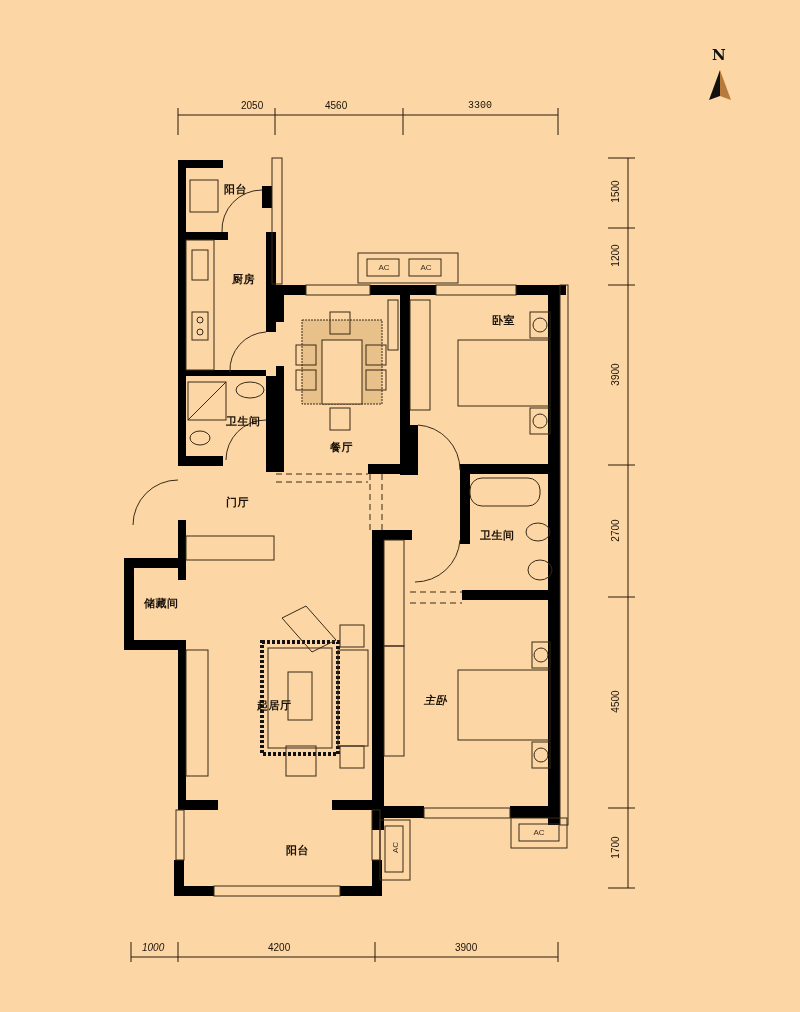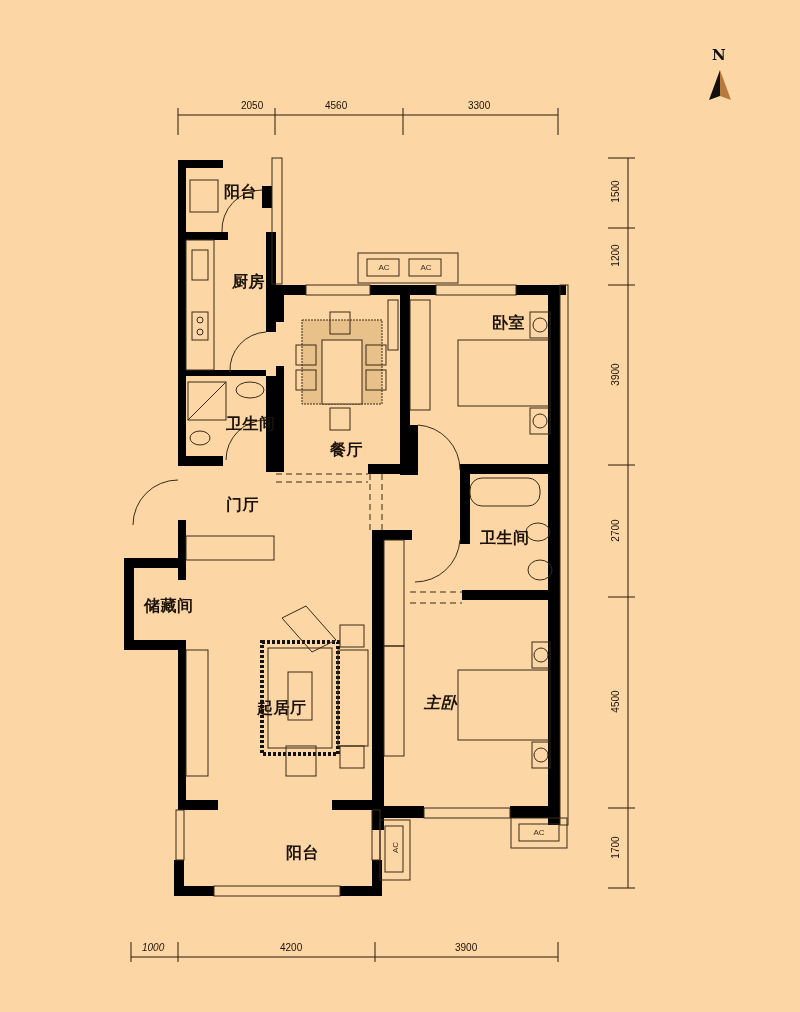--- a/index.html
+++ b/index.html
@@ -5,21 +5,21 @@
   html, body { margin: 0; padding: 0; }
   body {
     width: 800px; height: 1012px; overflow: hidden;
     background: #fcd6a5;
     font-family: "DejaVu Sans", sans-serif;
     position: relative;
   }
   #plan { position: absolute; left: 0; top: 0; }
   .room-label {
     position: absolute;
-    font-size: 16px;
+    font-size: 11px;
     font-weight: bold;
     color: #1a1208;
     white-space: nowrap;
     letter-spacing: 0.5px;
   }
   .dim {
     position: absolute;
     font-family: "Liberation Sans", sans-serif;
     font-size: 10px;
     color: #1a1208;
@@ -223,31 +223,31 @@
     <circle cx="541" cy="755" r="7"></circle>
     <rect x="384" y="540" width="20" height="106"></rect>
     <rect x="384" y="646" width="20" height="110"></rect>
   </g>
 </svg>
 
 <div class="compass-n">N</div>
 
 <div class="dim" style="left:214px;top:100px;margin-left:27px;">2050</div>
 <div class="dim" style="left:325px;top:100px;">4560</div>
-<div class="dim" style="left:468px;top:100px;">3300</div>
+<div class="dim" style="left:468px;top:100px;font-family:Liberation Mono, monospace;">3300</div>
 
 <div class="dim v" style="left:604px;top:186px;">1500</div>
 <div class="dim v" style="left:604px;top:250px;">1200</div>
 <div class="dim v" style="left:604px;top:369px;">3900</div>
 <div class="dim v" style="left:604px;top:525px;">2700</div>
 <div class="dim v" style="left:604px;top:696px;">4500</div>
 <div class="dim v" style="left:604px;top:842px;">1700</div>
 
 <div class="dim" style="left:142px;top:942px;font-style:italic;">1000</div>
-<div class="dim" style="left:280px;top:942px;text-align:right;">4200</div>
+<div class="dim" style="left:268px;top:942px;text-align:right;">4200</div>
 <div class="dim" style="left:455px;top:942px;">3900</div>
 
 <div class="ac" style="left:369px;top:263px;width:30px;">AC</div>
 <div class="ac" style="left:411px;top:263px;width:30px;">AC</div>
 <div class="ac" style="left:521px;top:828px;width:36px;">AC</div>
 <div class="ac" style="left:380px;top:843px;width:30px;transform:rotate(-90deg);">AC</div>
 
 <div class="room-label" style="left:224px;top:182px;">阳台</div>
 <div class="room-label" style="left:232px;top:272px;">厨房</div>
 <div class="room-label" style="left:226px;top:414px;">卫生间</div>

